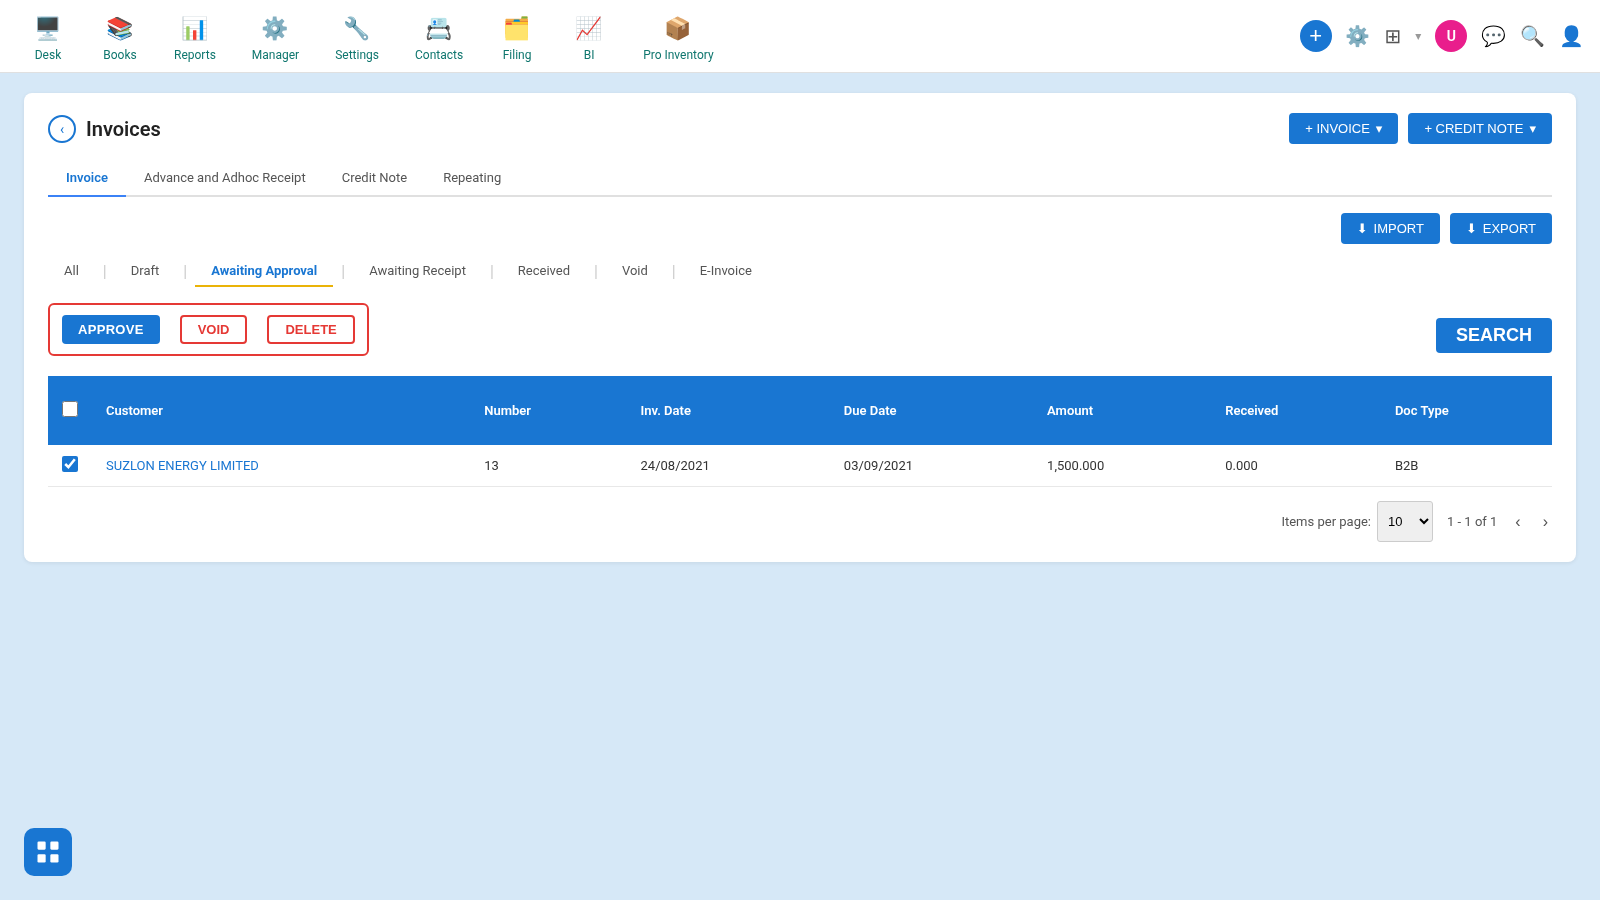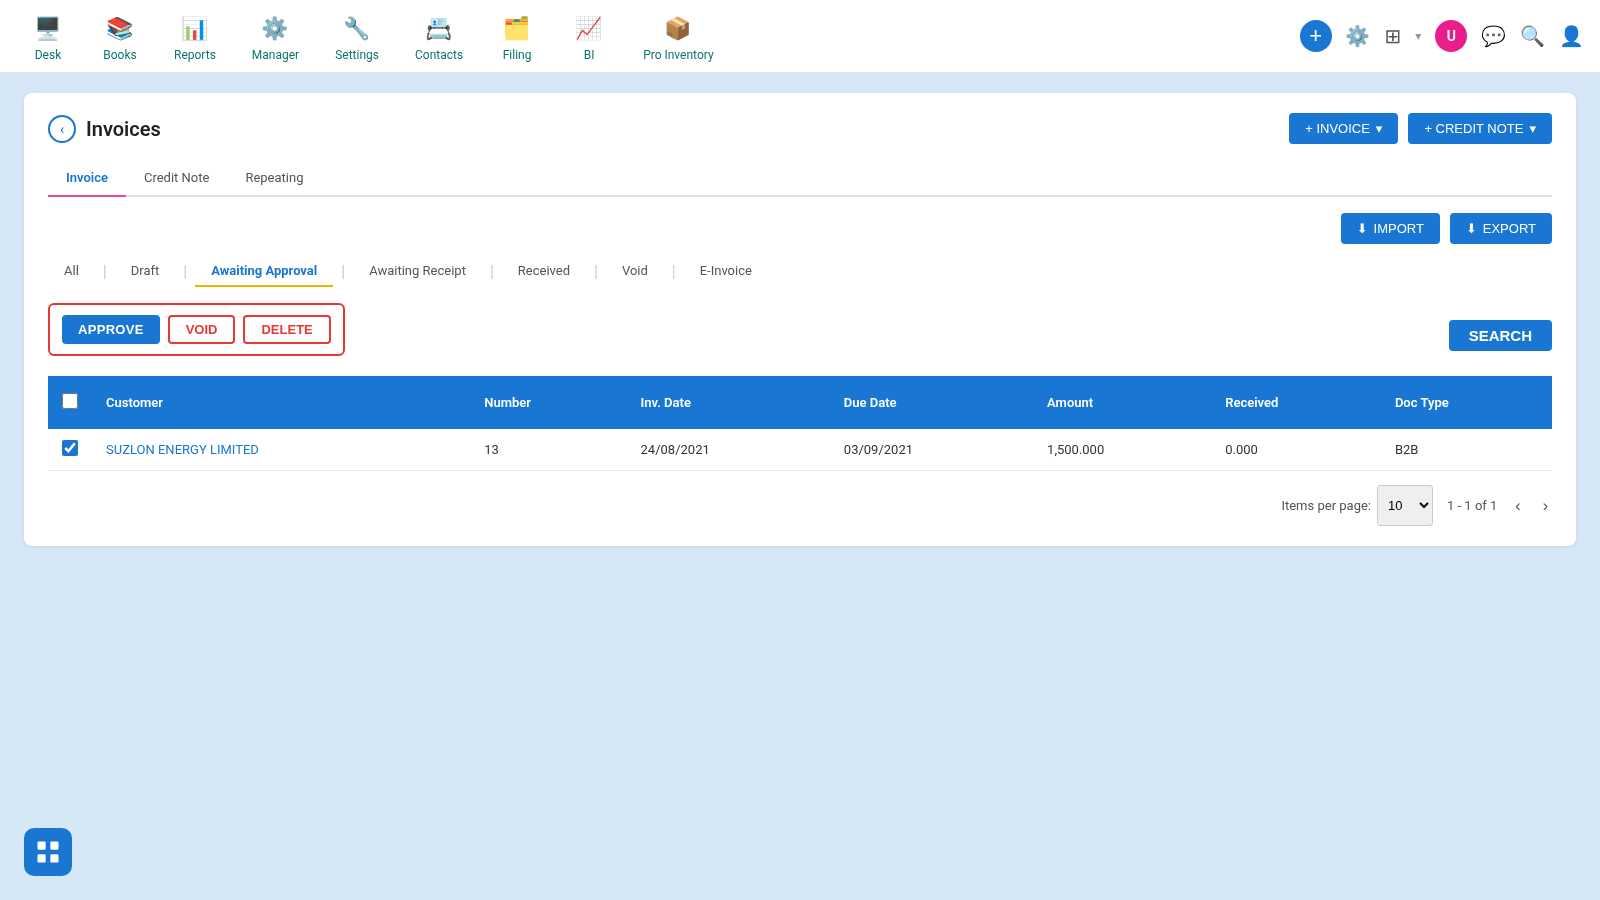--- a/index.html
+++ b/index.html
@@ -153,21 +153,21 @@
     .tab {
       padding: 10px 18px;
       cursor: pointer;
       font-size: 13px;
       color: #555;
       border-bottom: 2px solid transparent;
       margin-bottom: -2px;
     }
     .tab.active {
       color: #1976d2;
-      border-bottom: 2px solid #ec4899;
+      border-bottom: 2px solid #3b82f6;
       font-weight: 600;
     }
 
     
     .action-row {
       display: flex;
       justify-content: flex-end;
       margin-bottom: 12px;
     }
 
@@ -193,21 +193,21 @@
     .filter-sep {
       color: #ccc;
       font-size: 16px;
       user-select: none;
     }
 
     
     .action-btns-row {
       display: flex;
       align-items: center;
-      gap: 8px;
+      gap: 20px;
       margin-bottom: 12px;
       border: 2px solid #e53935;
       border-radius: 6px;
       padding: 10px 12px;
       width: fit-content;
     }
     .btn-approve {
       background: #1976d2;
       color: #fff;
       border: none;
@@ -240,41 +240,41 @@
     }
 
     
     .search-btn {
       background: #1976d2;
       color: #fff;
       border: none;
       padding: 7px 20px;
       border-radius: 4px;
       cursor: pointer;
-      font-size: 15px;
+      font-size: 18px;
       font-weight: 600;
       margin-left: auto;
     }
 
     
     .table-wrapper {
       width: 100%;
       overflow-x: auto;
     }
     table {
       width: 100%;
       border-collapse: collapse;
       font-size: 13px;
     }
     thead tr {
       background: #1976d2;
       color: #fff;
     }
     thead th {
-      padding: 17px 14px;
+      padding: 25px 14px;
       text-align: left;
       font-weight: 600;
       font-size: 13px;
     }
     tbody tr {
       border-bottom: 1px solid #e8e8e8;
     }
     tbody td {
       padding: 11px 14px;
       color: #333;
@@ -422,20 +422,23 @@
         <button class="btn-primary">
           <span>+ CREDIT NOTE</span>
           <span>▾</span>
         </button>
       </div>
     </div>
 
     <div class="tabs">
       <div class="tab active">
         <span>Invoice</span>
+      </div>
+      <div class="tab">
+        <span>Advance and Adhoc Receipt</span>
       </div>
       <div class="tab">
         <span>Credit Note</span>
       </div>
       <div class="tab">
         <span>Repeating</span>
       </div>
     </div>
 
     <div class="action-row">

